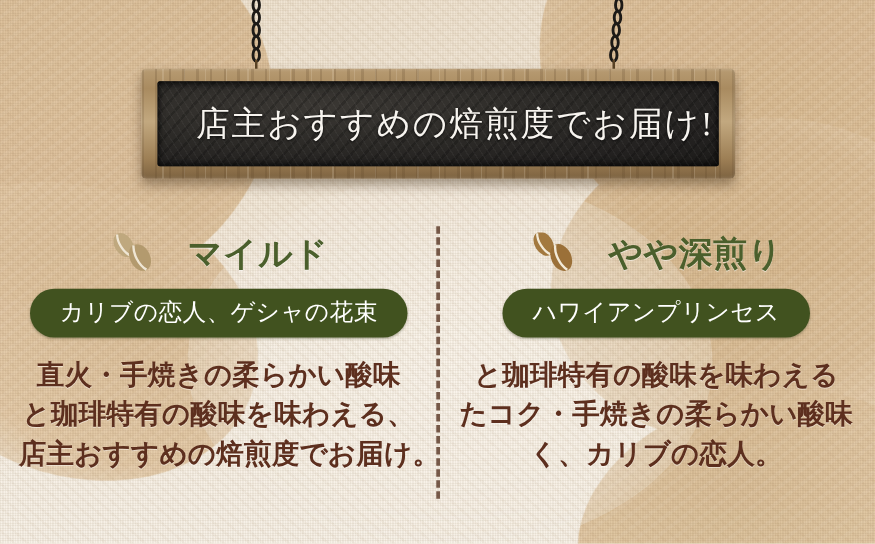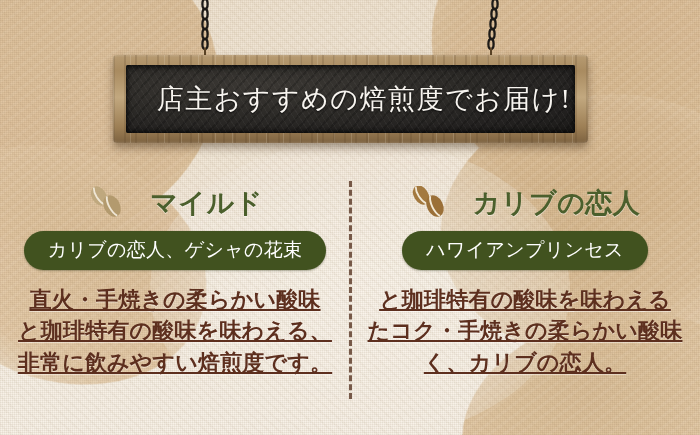--- a/index.html
+++ b/index.html
@@ -185,21 +185,21 @@
     margin-top:14px;
     color:#5d2f1e;
     font-size:22px;
     font-weight:bold;
     line-height:1.43;
     text-align:center;
     letter-spacing:.2px;
     text-shadow:0 1px 0 rgba(255,255,255,.45);
     max-width:320px;
   }
-  .body-text .ln{ display:block; white-space:nowrap;text-decoration:underline; }
+  .body-text .ln{ display:block; white-space:nowrap; }
 </style>
 </head>
 <body>
 
 <div id="stage">
 
   <div class="bg-base"></div>
   <div class="blob blob-a"></div>
   <div class="blob blob-b"></div>
   <div class="blob blob-c"></div>
@@ -258,39 +258,39 @@
           </svg>
         </span>
         <span class="col-title">マイルド</span>
       </div>
 
       <div class="badge">カリブの恋人、ゲシャの花束</div>
 
       <div class="body-text">
         <span class="ln">直火・手焼きの柔らかい酸味</span>
         <span class="ln">と珈琲特有の酸味を味わえる、</span>
-        <span class="ln">非常に飲みやすい焙煎度です。</span>
+        <span class="ln">店主おすすめの焙煎度でお届け。</span>
       </div>
     </div>
 
     <div class="col">
       <div class="col-head">
         <span class="beans">
           <svg class="beans" width="40" height="34" viewBox="0 0 40 34">
             <g transform="translate(3,1) rotate(-32 8 8)">
               <ellipse cx="8" cy="8" rx="7.2" ry="10.4" fill="#a3793f"></ellipse>
               <path d="M8 -2 C4.6 3.2 4.6 12.8 8 18" stroke="#f3ead7" stroke-width="1.8" fill="none"></path>
             </g>
             <g transform="translate(15,11) rotate(-26 10 9)">
               <ellipse cx="10" cy="9" rx="8" ry="11.3" fill="#9b7038"></ellipse>
               <path d="M10 -2 C6.3 3.6 6.3 14 10 20" stroke="#f3ead7" stroke-width="1.9" fill="none"></path>
             </g>
           </svg>
         </span>
-        <span class="col-title">カリブの恋人</span>
+        <span class="col-title">やや深煎り</span>
       </div>
 
       <div class="badge">ハワイアンプリンセス</div>
 
       <div class="body-text">
         <span class="ln">と珈琲特有の酸味を味わえる</span>
         <span class="ln">たコク・手焼きの柔らかい酸味</span>
         <span class="ln">く、カリブの恋人。</span>
       </div>
     </div>

